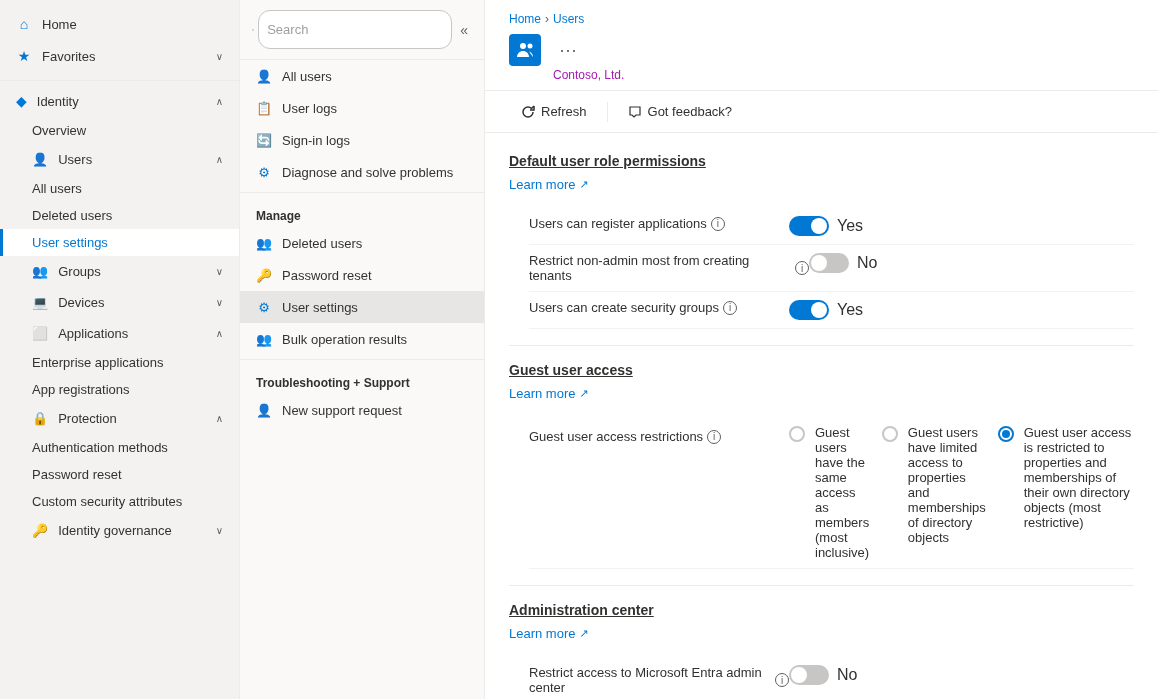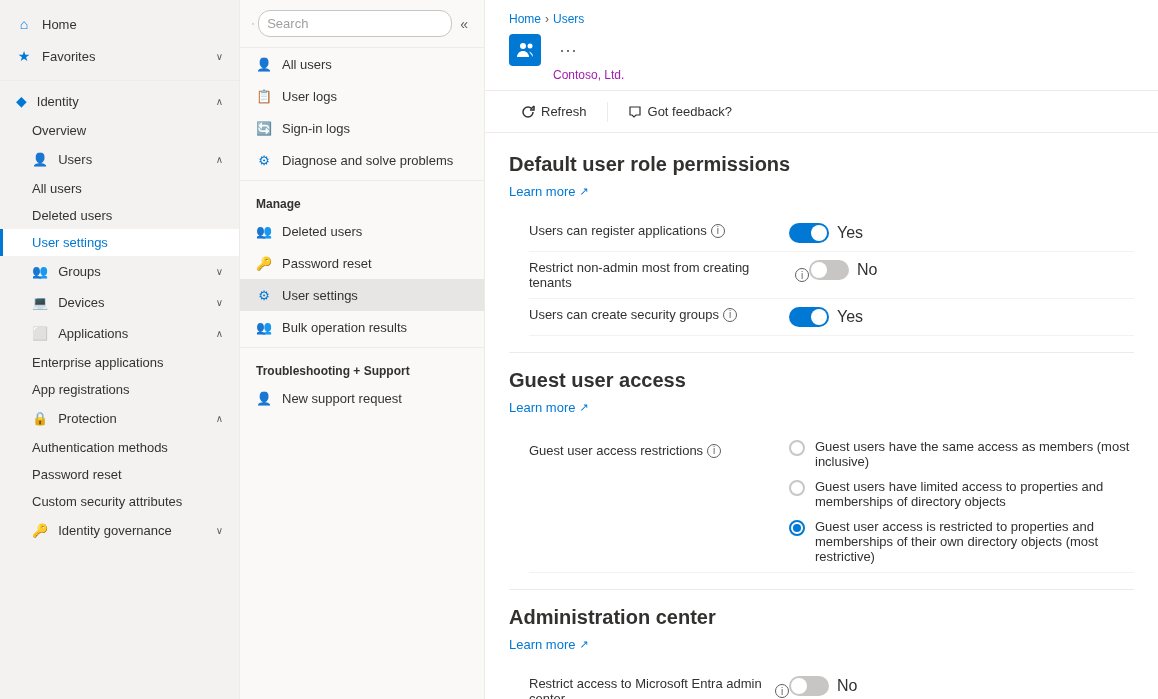--- a/index.html
+++ b/index.html
@@ -11,21 +11,21 @@
     .sidebar-item { display: flex; align-items: center; gap: 10px; padding: 8px 16px; cursor: pointer; color: #333; font-size: 13px; }
     .sidebar-item .icon { width: 16px; height: 16px; display: flex; align-items: center; justify-content: center; flex-shrink: 0; }
     .sidebar-section { padding: 4px 0; }
     .sidebar-section-header { display: flex; align-items: center; justify-content: space-between; padding: 8px 16px; cursor: pointer; font-size: 13px; color: #333; }
     .sidebar-sub-item { display: flex; align-items: center; padding: 6px 16px 6px 32px; cursor: pointer; color: #333; font-size: 13px; }
     .sidebar-sub-item.active { background: #fff; border-left: 3px solid #0078d4; padding-left: 29px; color: #0078d4; }
 
     
     .mid-panel { width: 245px; min-width: 245px; border-right: 1px solid #edebe9; display: flex; flex-direction: column; overflow-y: auto; background: #faf9f8; }
     .mid-search { padding: 10px 12px; border-bottom: 1px solid #edebe9; display: flex; align-items: center; gap: 4px; }
-    .mid-search input { flex: 1; border: 1px solid #c8c6c4; border-radius: 12px; padding: 5px 8px; font-size: 13px; color: #333; }
+    .mid-search input { flex: 1; border: 1px solid #c8c6c4; border-radius: 12px; padding: 11px 8px; font-size: 13px; color: #333; }
     .mid-search input::placeholder { color: #a19f9d; }
     .mid-nav-item { display: flex; align-items: center; gap: 10px; padding: 8px 16px; cursor: pointer; color: #333; font-size: 13px; }
     .mid-nav-item.active { background: #e8e6e4; }
     .mid-section-label { padding: 12px 16px 4px; font-weight: 600; font-size: 12px; color: #323130; }
     .mid-divider { border: none; border-top: 1px solid #edebe9; margin: 4px 0; }
     .mid-icon { width: 16px; height: 16px; display: flex; align-items: center; justify-content: center; flex-shrink: 0; }
     .collapse-btn { background: none; border: none; cursor: pointer; color: #605e5c; font-size: 14px; padding: 2px 4px; }
 
     
     .main-content { flex: 1; display: flex; flex-direction: column; overflow-y: auto; background: #fff; }
@@ -34,38 +34,38 @@
     .breadcrumb a { color: #0078d4; text-decoration: none; }
     .page-title-row { display: flex; align-items: center; gap: 12px; margin-bottom: 2px; }
     .page-icon { width: 32px; height: 32px; background: #0078d4; border-radius: 4px; display: flex; align-items: center; justify-content: center; color: white; font-size: 16px; }
     .page-title { font-size: 20px; font-weight: 600; color: #323130; }
     .page-subtitle { font-size: 12px; color: #a21caf; padding-left: 44px; }
     .toolbar { padding: 8px 24px; border-bottom: 1px solid #edebe9; display: flex; align-items: center; gap: 4px; }
     .toolbar-btn { display: flex; align-items: center; gap: 6px; padding: 5px 12px; background: none; border: none; cursor: pointer; color: #323130; font-size: 13px; border-radius: 2px; }
     .toolbar-divider { width: 1px; height: 20px; background: #edebe9; margin: 0 4px; }
 
     .settings-content { padding: 20px 24px; flex: 1; overflow-y: auto; }
-    .section-title { font-size: 20px; font-weight: 600; color: #323130; margin-bottom: 8px; }
+    .section-title { font-size: 14px; font-weight: 600; color: #323130; margin-bottom: 8px; text-decoration: underline; }
     .learn-more { color: #0078d4; font-size: 13px; text-decoration: none; display: inline-flex; align-items: center; gap: 4px; margin-bottom: 16px; }
     .setting-row { display: flex; align-items: flex-start; padding: 8px 0; border-bottom: 1px solid #f3f2f1; margin-left: 20px; }
     .setting-label { flex: 0 0 260px; font-size: 13px; color: #323130; display: flex; align-items: center; gap: 4px; }
     .setting-control { display: flex; align-items: center; gap: 8px; }
     .setting-value { font-size: 16px; color: #323130; }
     .info-icon { width: 14px; height: 14px; border-radius: 50%; border: 1px solid #605e5c; display: inline-flex; align-items: center; justify-content: center; font-size: 10px; color: #605e5c; cursor: help; flex-shrink: 0; }
 
     
     .toggle { position: relative; display: inline-block; width: 40px; height: 20px; }
     .toggle input { opacity: 0; width: 0; height: 0; }
     .toggle-slider { position: absolute; cursor: pointer; top: 0; left: 0; right: 0; bottom: 0; background: #c8c6c4; border-radius: 10px; transition: 0.2s; }
     .toggle-slider:before { position: absolute; content: ""; height: 16px; width: 16px; left: 2px; bottom: 2px; background: white; border-radius: 50%; transition: 0.2s; }
     .toggle input:checked + .toggle-slider { background: #0078d4; }
     .toggle input:checked + .toggle-slider:before { transform: translateX(20px); }
 
     
-    .radio-group { display: flex; flex-direction: column; gap: 10px; }
+    .radio-group { display: flex; gap: 10px; }
     .radio-option { display: flex; align-items: flex-start; gap: 10px; font-size: 13px; color: #323130; cursor: pointer; }
     .radio-circle { width: 16px; height: 16px; border-radius: 50%; border: 2px solid #c8c6c4; display: flex; align-items: center; justify-content: center; flex-shrink: 0; margin-top: 1px; }
     .radio-circle.checked { border-color: #0078d4; }
     .radio-circle.checked::after { content: ''; width: 8px; height: 8px; border-radius: 50%; background: #0078d4; }
 
     .section-divider { border: none; border-top: 1px solid #edebe9; margin: 16px 0; }
 
     
     ::-webkit-scrollbar { width: 6px; }
     ::-webkit-scrollbar-thumb { background: #c8c6c4; border-radius: 3px; }

